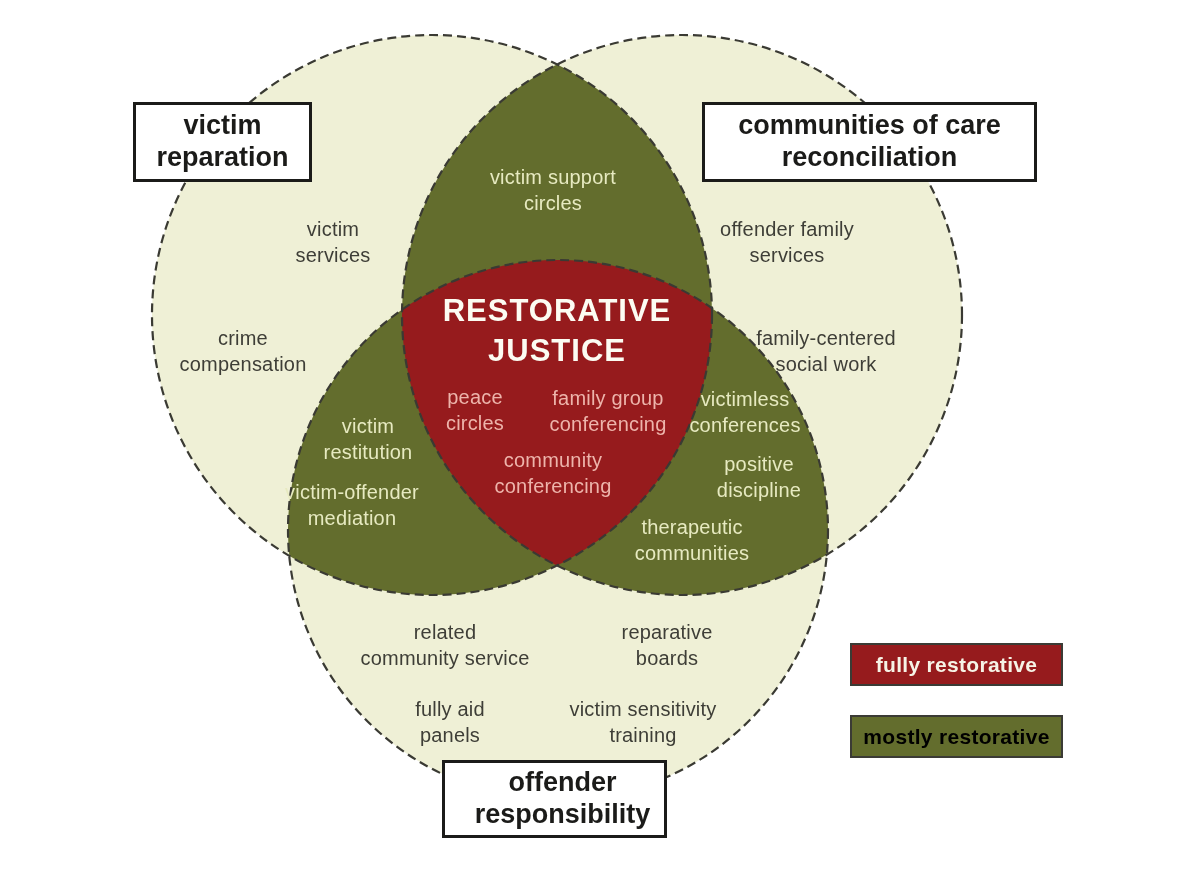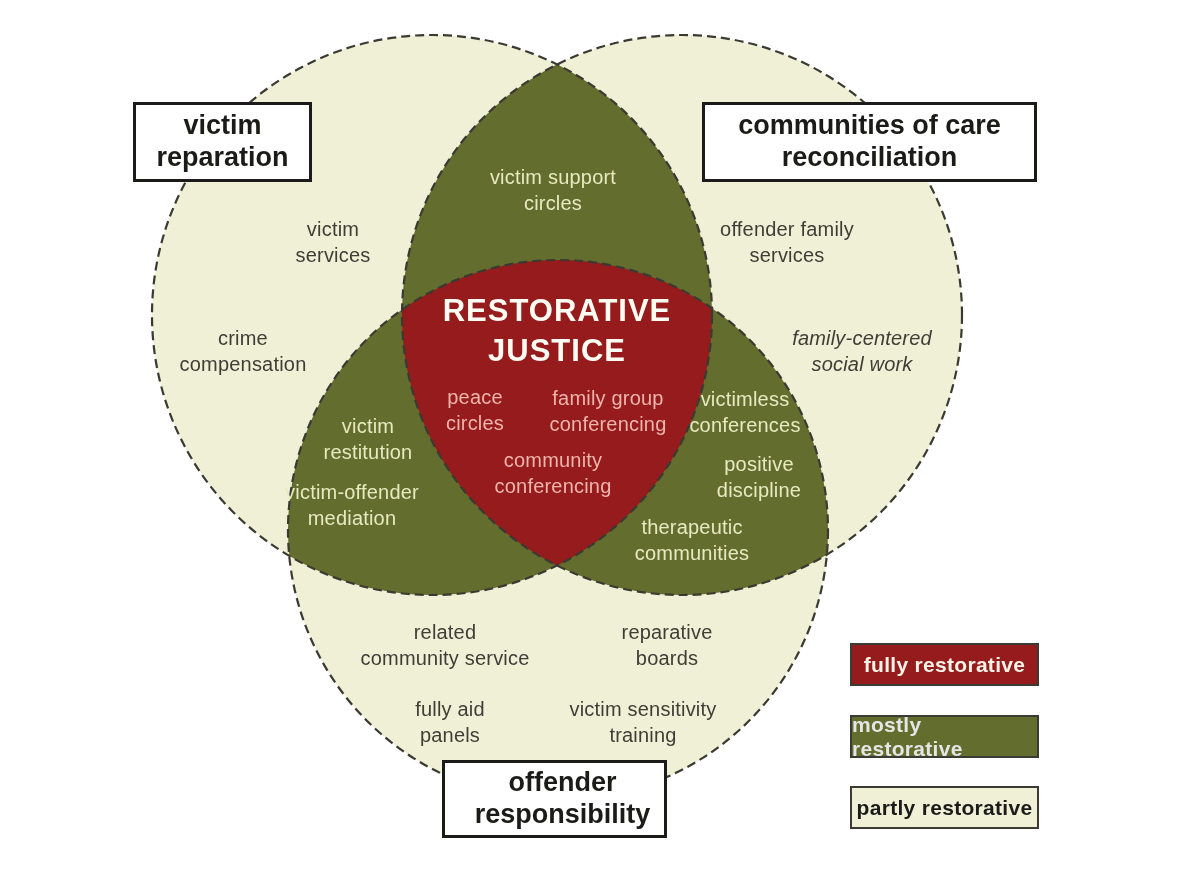--- a/index.html
+++ b/index.html
@@ -42,30 +42,30 @@
     text-align:center;
     font-weight:bold;
     font-size:27px;
     line-height:1.18;
     color:#1B1B19;
     white-space:pre-line;
     box-sizing:border-box;
   }
   .legend-item{
     position:absolute;
-    width:189px;height:43px;
+    width:213px;height:43px;
     border:2px solid #3B3B35;
     display:flex;align-items:center;justify-content:center;
     font-weight:bold;
     font-size:21px;
     letter-spacing:.3px;
     box-sizing:border-box;
   }
   .legend-fully{background:#961B1D;color:#F6F3E6;}
-  .legend-mostly{background:#636D2D;color:#e5e5e5;}
+  .legend-mostly{background:#636D2D;color:#000000;}
   .legend-partly{background:#EFF0D6;color:#1B1B19;}
 </style>
 </head>
 <body>
 
 <div class="stage">
 
   <svg class="venn-svg" width="1200" height="872" viewBox="0 0 1200 872">
     <defs>
       <clipPath id="clipA">
@@ -110,21 +110,21 @@
   <div class="title-box" style="left:442px;top:760px;width:225px;height:78px;padding-left:16px;">offender
 responsibility</div>
 
   <div class="lbl dark" style="left:333px;top:243px;">victim
 services</div>
   <div class="lbl dark" style="left:243px;top:352px;">crime
 compensation</div>
 
   <div class="lbl dark" style="left:787px;top:243px;">offender family
 services</div>
-  <div class="lbl dark" style="left:862px;top:352px;font-style:italic;">family-centered
+  <div class="lbl dark" style="left:826px;top:352px;">family-centered
 social work</div>
 
   <div class="lbl dark" style="left:445px;top:646px;">related
 community service</div>
   <div class="lbl dark" style="left:667px;top:646px;">reparative
 boards</div>
   <div class="lbl dark" style="left:450px;top:723px;">fully aid
 panels</div>
   <div class="lbl dark" style="left:643px;top:723px;">victim sensitivity
 training</div>
@@ -148,15 +148,14 @@
 JUSTICE</div>
   <div class="lbl pink" style="left:475px;top:411px;">peace
 circles</div>
   <div class="lbl pink" style="left:608px;top:412px;">family group
 conferencing</div>
   <div class="lbl pink" style="left:553px;top:474px;">community
 conferencing</div>
 
   <div class="legend-item legend-fully" style="left:850px;top:643px;">fully restorative</div>
   <div class="legend-item legend-mostly" style="left:850px;top:715px;">mostly restorative</div>
-  <div class="legend-item legend-partly" style="left:850px;top:786px;">partly restorative</div>
 
 </div>
 
 </body></html>

